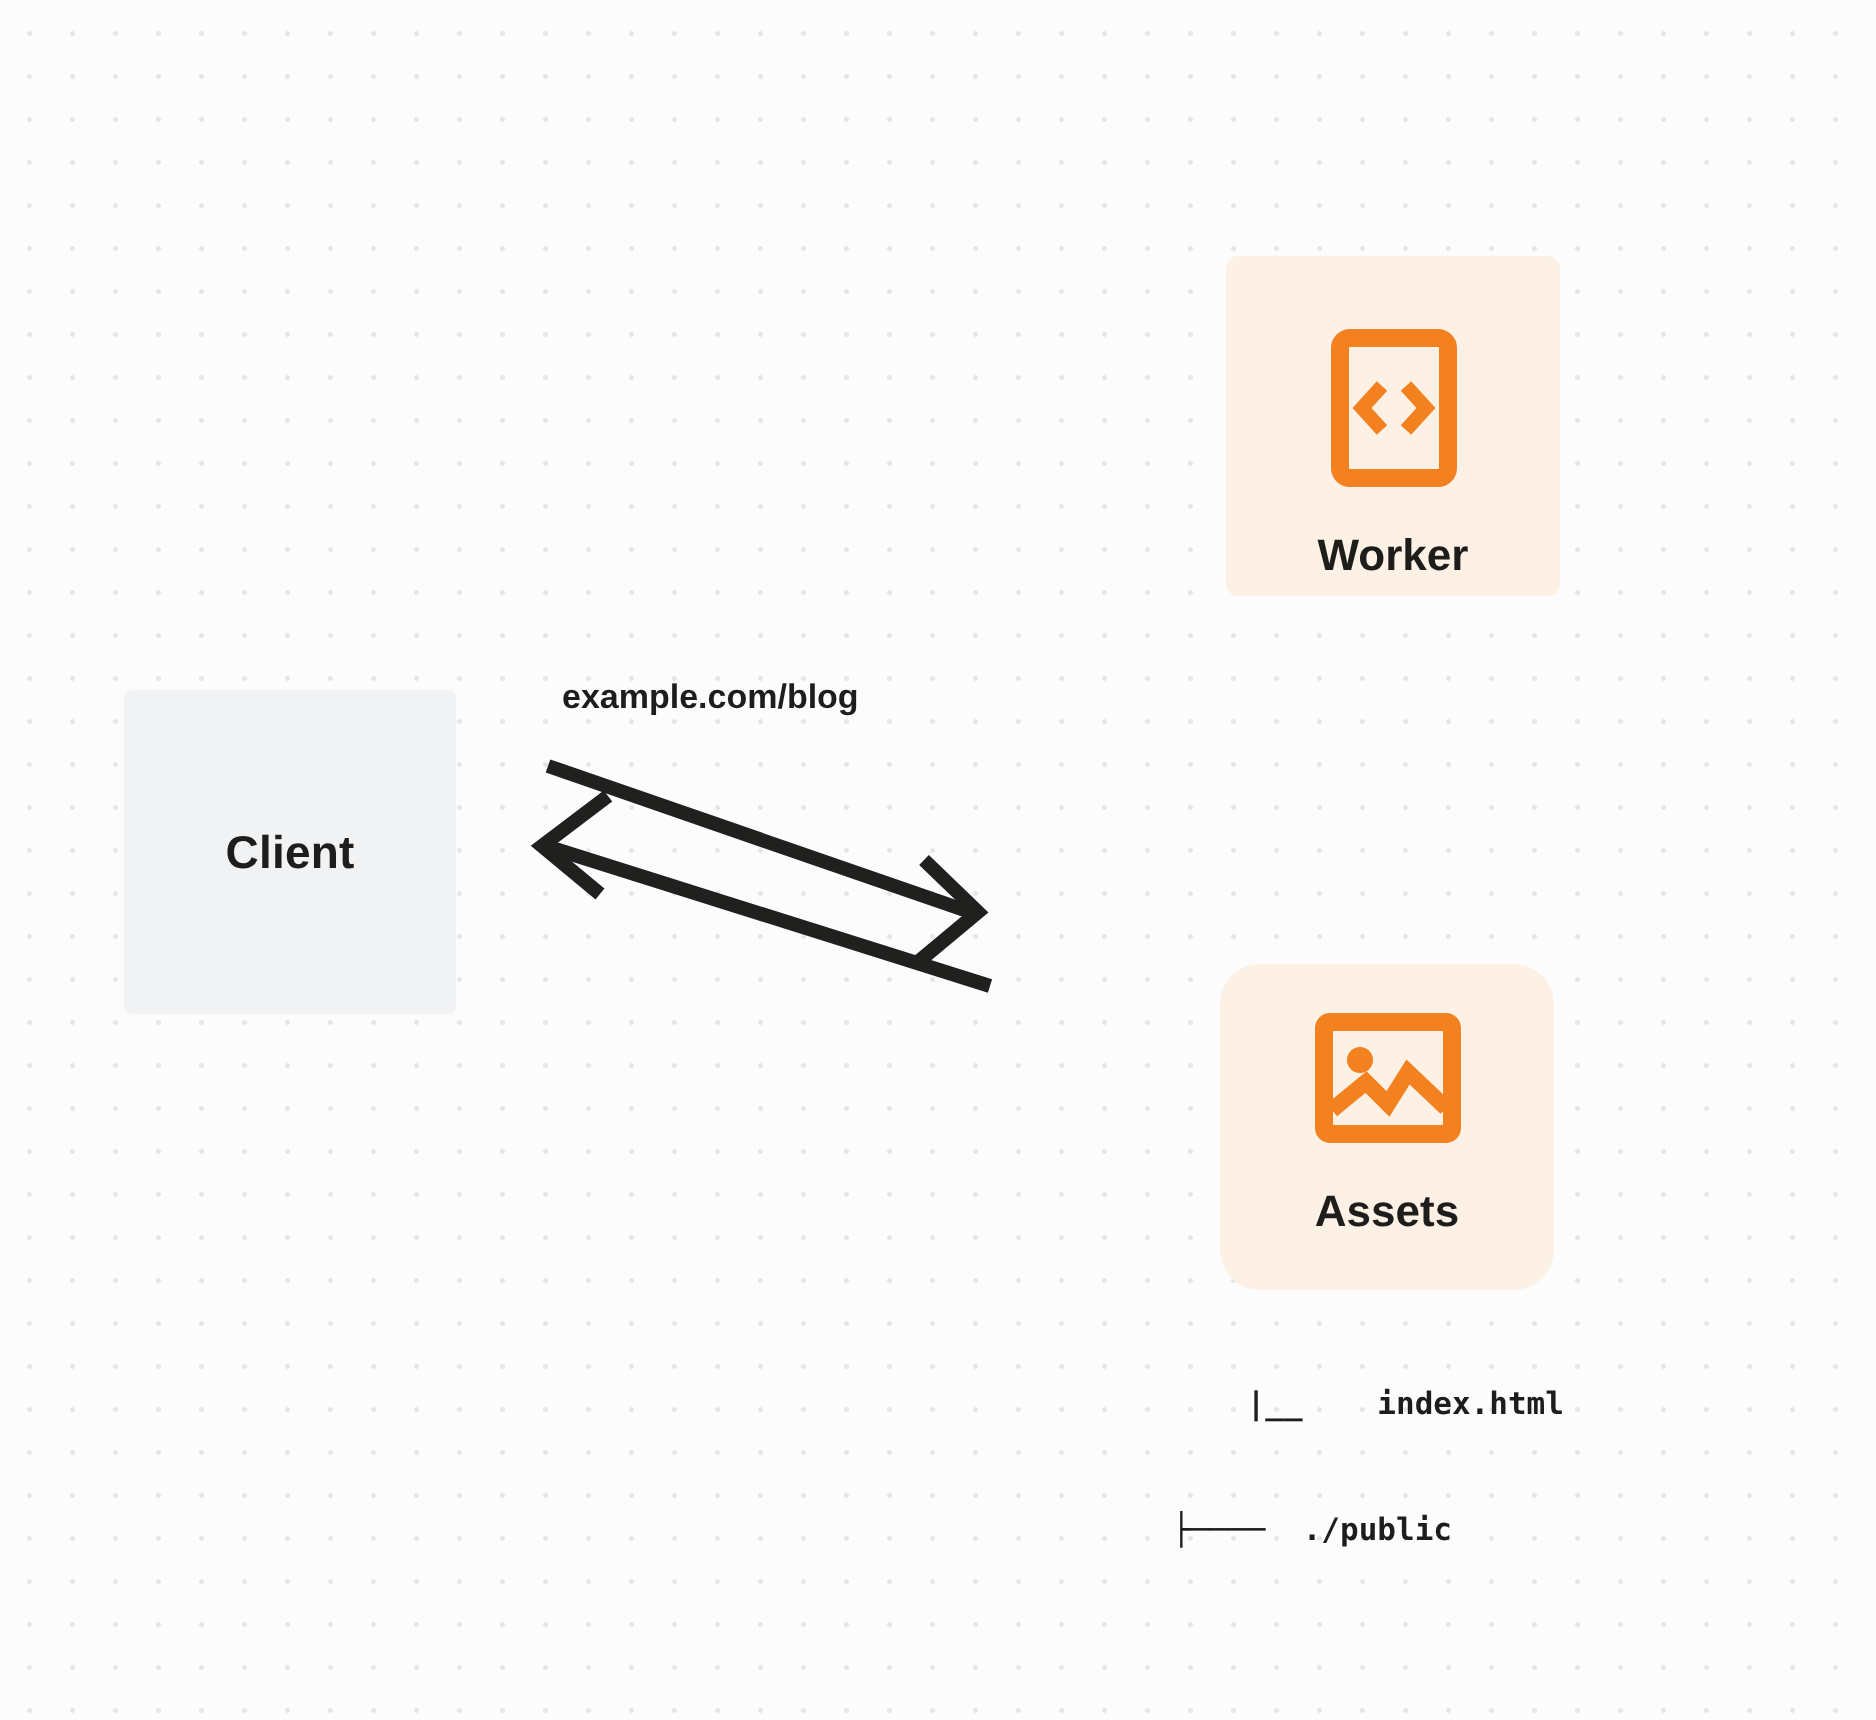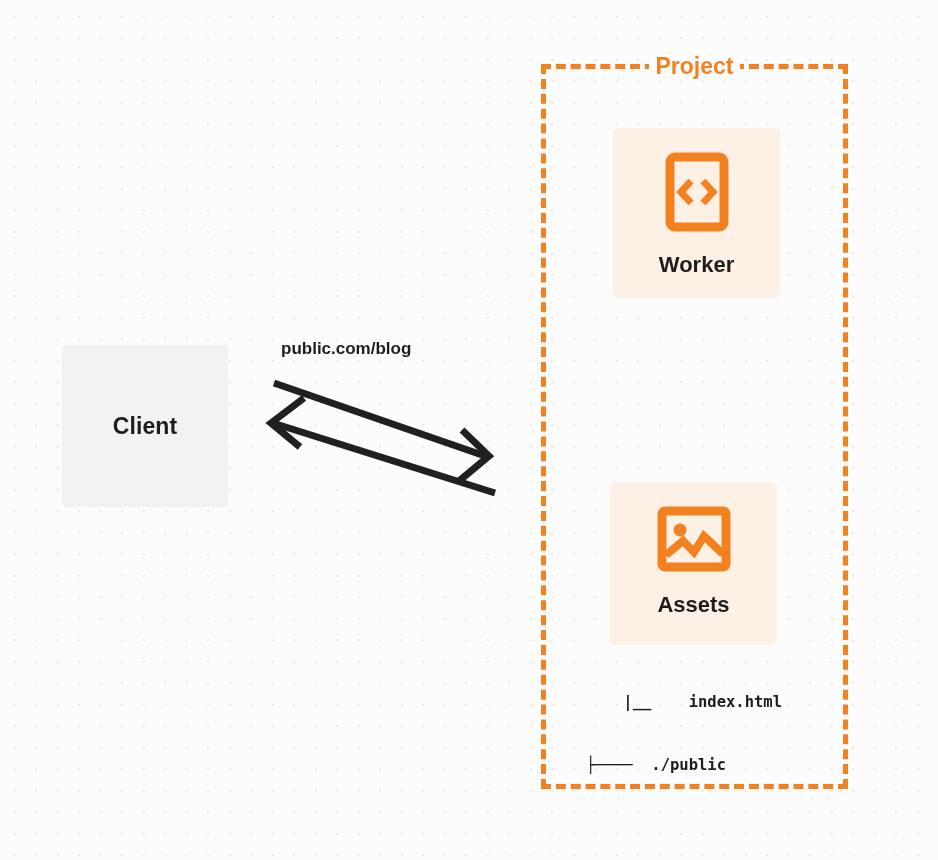--- a/index.html
+++ b/index.html
@@ -84,22 +84,22 @@
   
   .card {
     position: absolute;
     width: 167px;
     background: #fdf0e4;
     border-radius: 6px;
     display: flex;
     flex-direction: column;
     align-items: center;
   }
-  .card-worker { left: 613px; top: 128px; height: 170px; padding-top: 24px; }
-  .card-assets { left: 610px; top: 482px; height: 163px; padding-top: 24px; }
+  .card-worker { left: 613px; top: 128px; height: 170px; padding-top: 36px; }
+  .card-assets { left: 610px; top: 482px; height: 163px; padding-top: 24px; border-radius: 20px; }
 
   .card-icon { display: block; }
   .card-label {
     margin-top: 16px;
     font-size: 22px;
     font-weight: bold;
     color: #1d1d1b;
   }
 
   
@@ -118,36 +118,33 @@
 </style>
 </head>
 <body>
 
 <div class="canvas">
 
   <div class="client-box">
     <span class="client-label">Client</span>
   </div>
 
-  <div class="conn-label">public.com/blog</div>
+  <div class="conn-label">example.com/blog</div>
 
   <svg class="arrows" viewBox="0 0 938 860">
     <g stroke="#20211f" stroke-width="7" fill="none" stroke-linecap="butt" stroke-linejoin="miter">
 
       <line x1="274" y1="383" x2="485" y2="456"></line>
       <polyline points="462,430 489,456 459,481"></polyline>
 
       <line x1="495" y1="493" x2="276" y2="424"></line>
       <polyline points="304,398 271,423 300,447"></polyline>
     </g>
   </svg>
 
-  <div class="project-box">
-    <div class="project-title">Project</div>
-  </div>
 
   <div class="card card-worker">
     <span class="card-icon">
       <svg width="64" height="80" viewBox="0 0 64 80">
         <rect x="5" y="5" width="54" height="70" rx="5" ry="5" fill="none" stroke="#f48120" stroke-width="9"></rect>
         <path d="M26 29 L16 40 L26 51" fill="none" stroke="#f48120" stroke-width="7" stroke-linecap="butt" stroke-linejoin="miter"></path>
         <path d="M38 29 L48 40 L38 51" fill="none" stroke="#f48120" stroke-width="7" stroke-linecap="butt" stroke-linejoin="miter"></path>
       </svg>
     </span>
     <span class="card-label">Worker</span>

